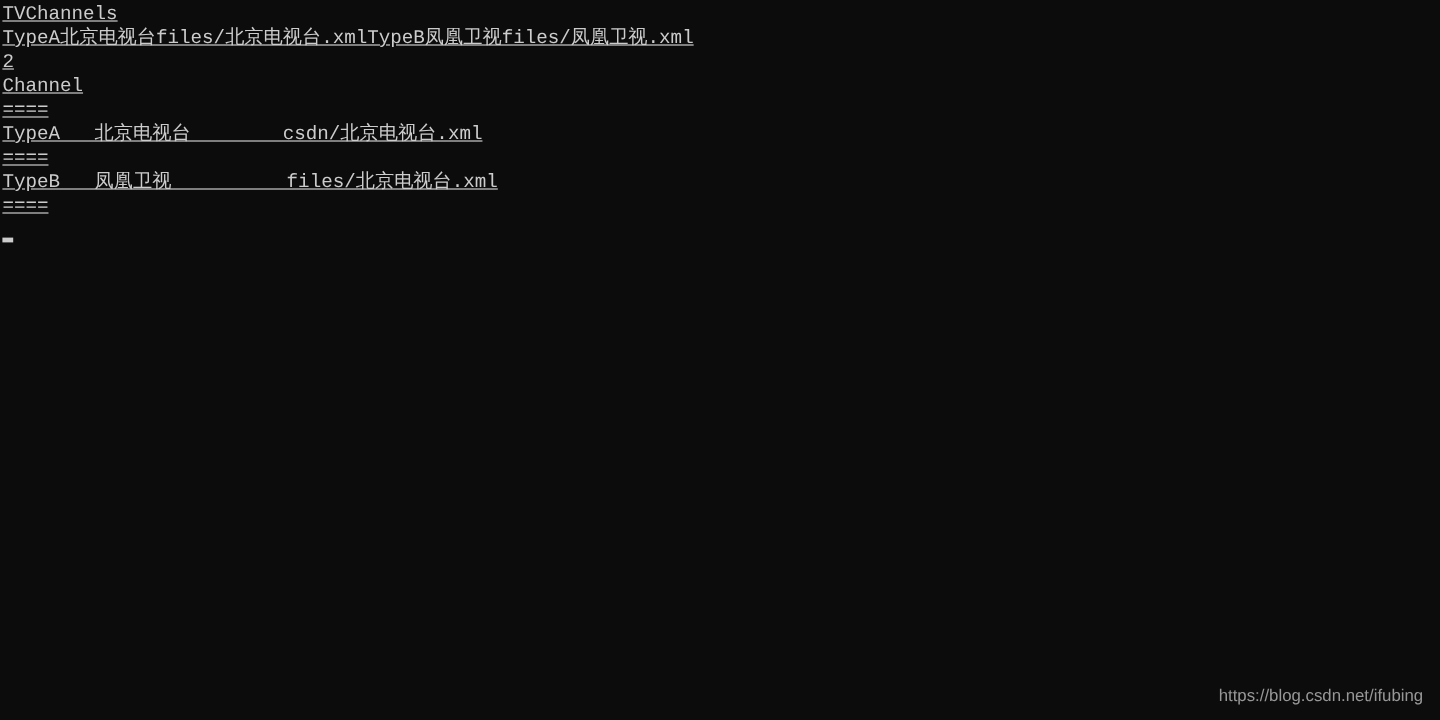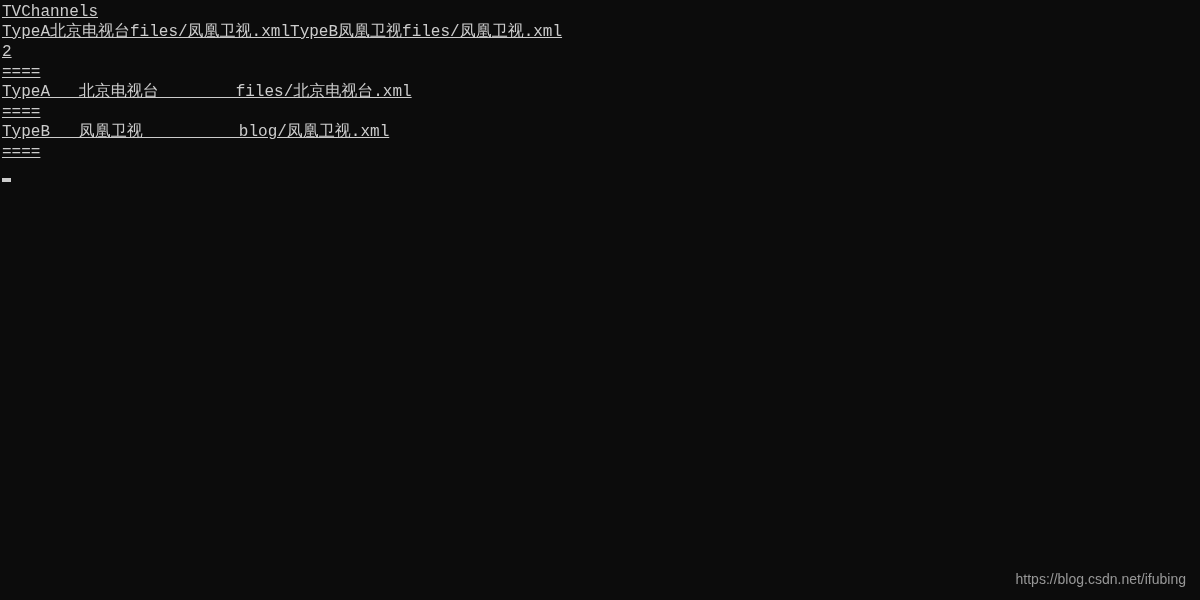--- a/index.html
+++ b/index.html
@@ -40,23 +40,24 @@
       font-size: 14px;
       opacity: 0.85;
       text-align: center;
     }
   </style>
 </head>
 <body>
 
 <div>
   <div class="terminal-line">TVChannels</div>
-  <div class="terminal-line">TypeA北京电视台files/凤凰卫视.xmlTypeB凤凰卫视files/凤凰卫视.xml</div>
+  <div class="terminal-line">TypeA北京电视台files/北京电视台.xmlTypeB凤凰卫视files/凤凰卫视.xml</div>
   <div class="terminal-line">2</div>
+  <div class="terminal-line">Channel</div>
   <div class="terminal-line">====</div>
-  <div class="terminal-line">TypeA   北京电视台        files/北京电视台.xml</div>
+  <div class="terminal-line">TypeA   北京电视台        csdn/北京电视台.xml</div>
   <div class="terminal-line">====</div>
-  <div class="terminal-line">TypeB   凤凰卫视          blog/凤凰卫视.xml</div>
+  <div class="terminal-line">TypeB   凤凰卫视          files/北京电视台.xml</div>
   <div class="terminal-line">====</div>
   <div class="terminal-line"><span class="cursor"></span></div>
 </div>
 
 <div class="watermark">https://blog.csdn.net/ifubing</div>
 
 </body></html>

